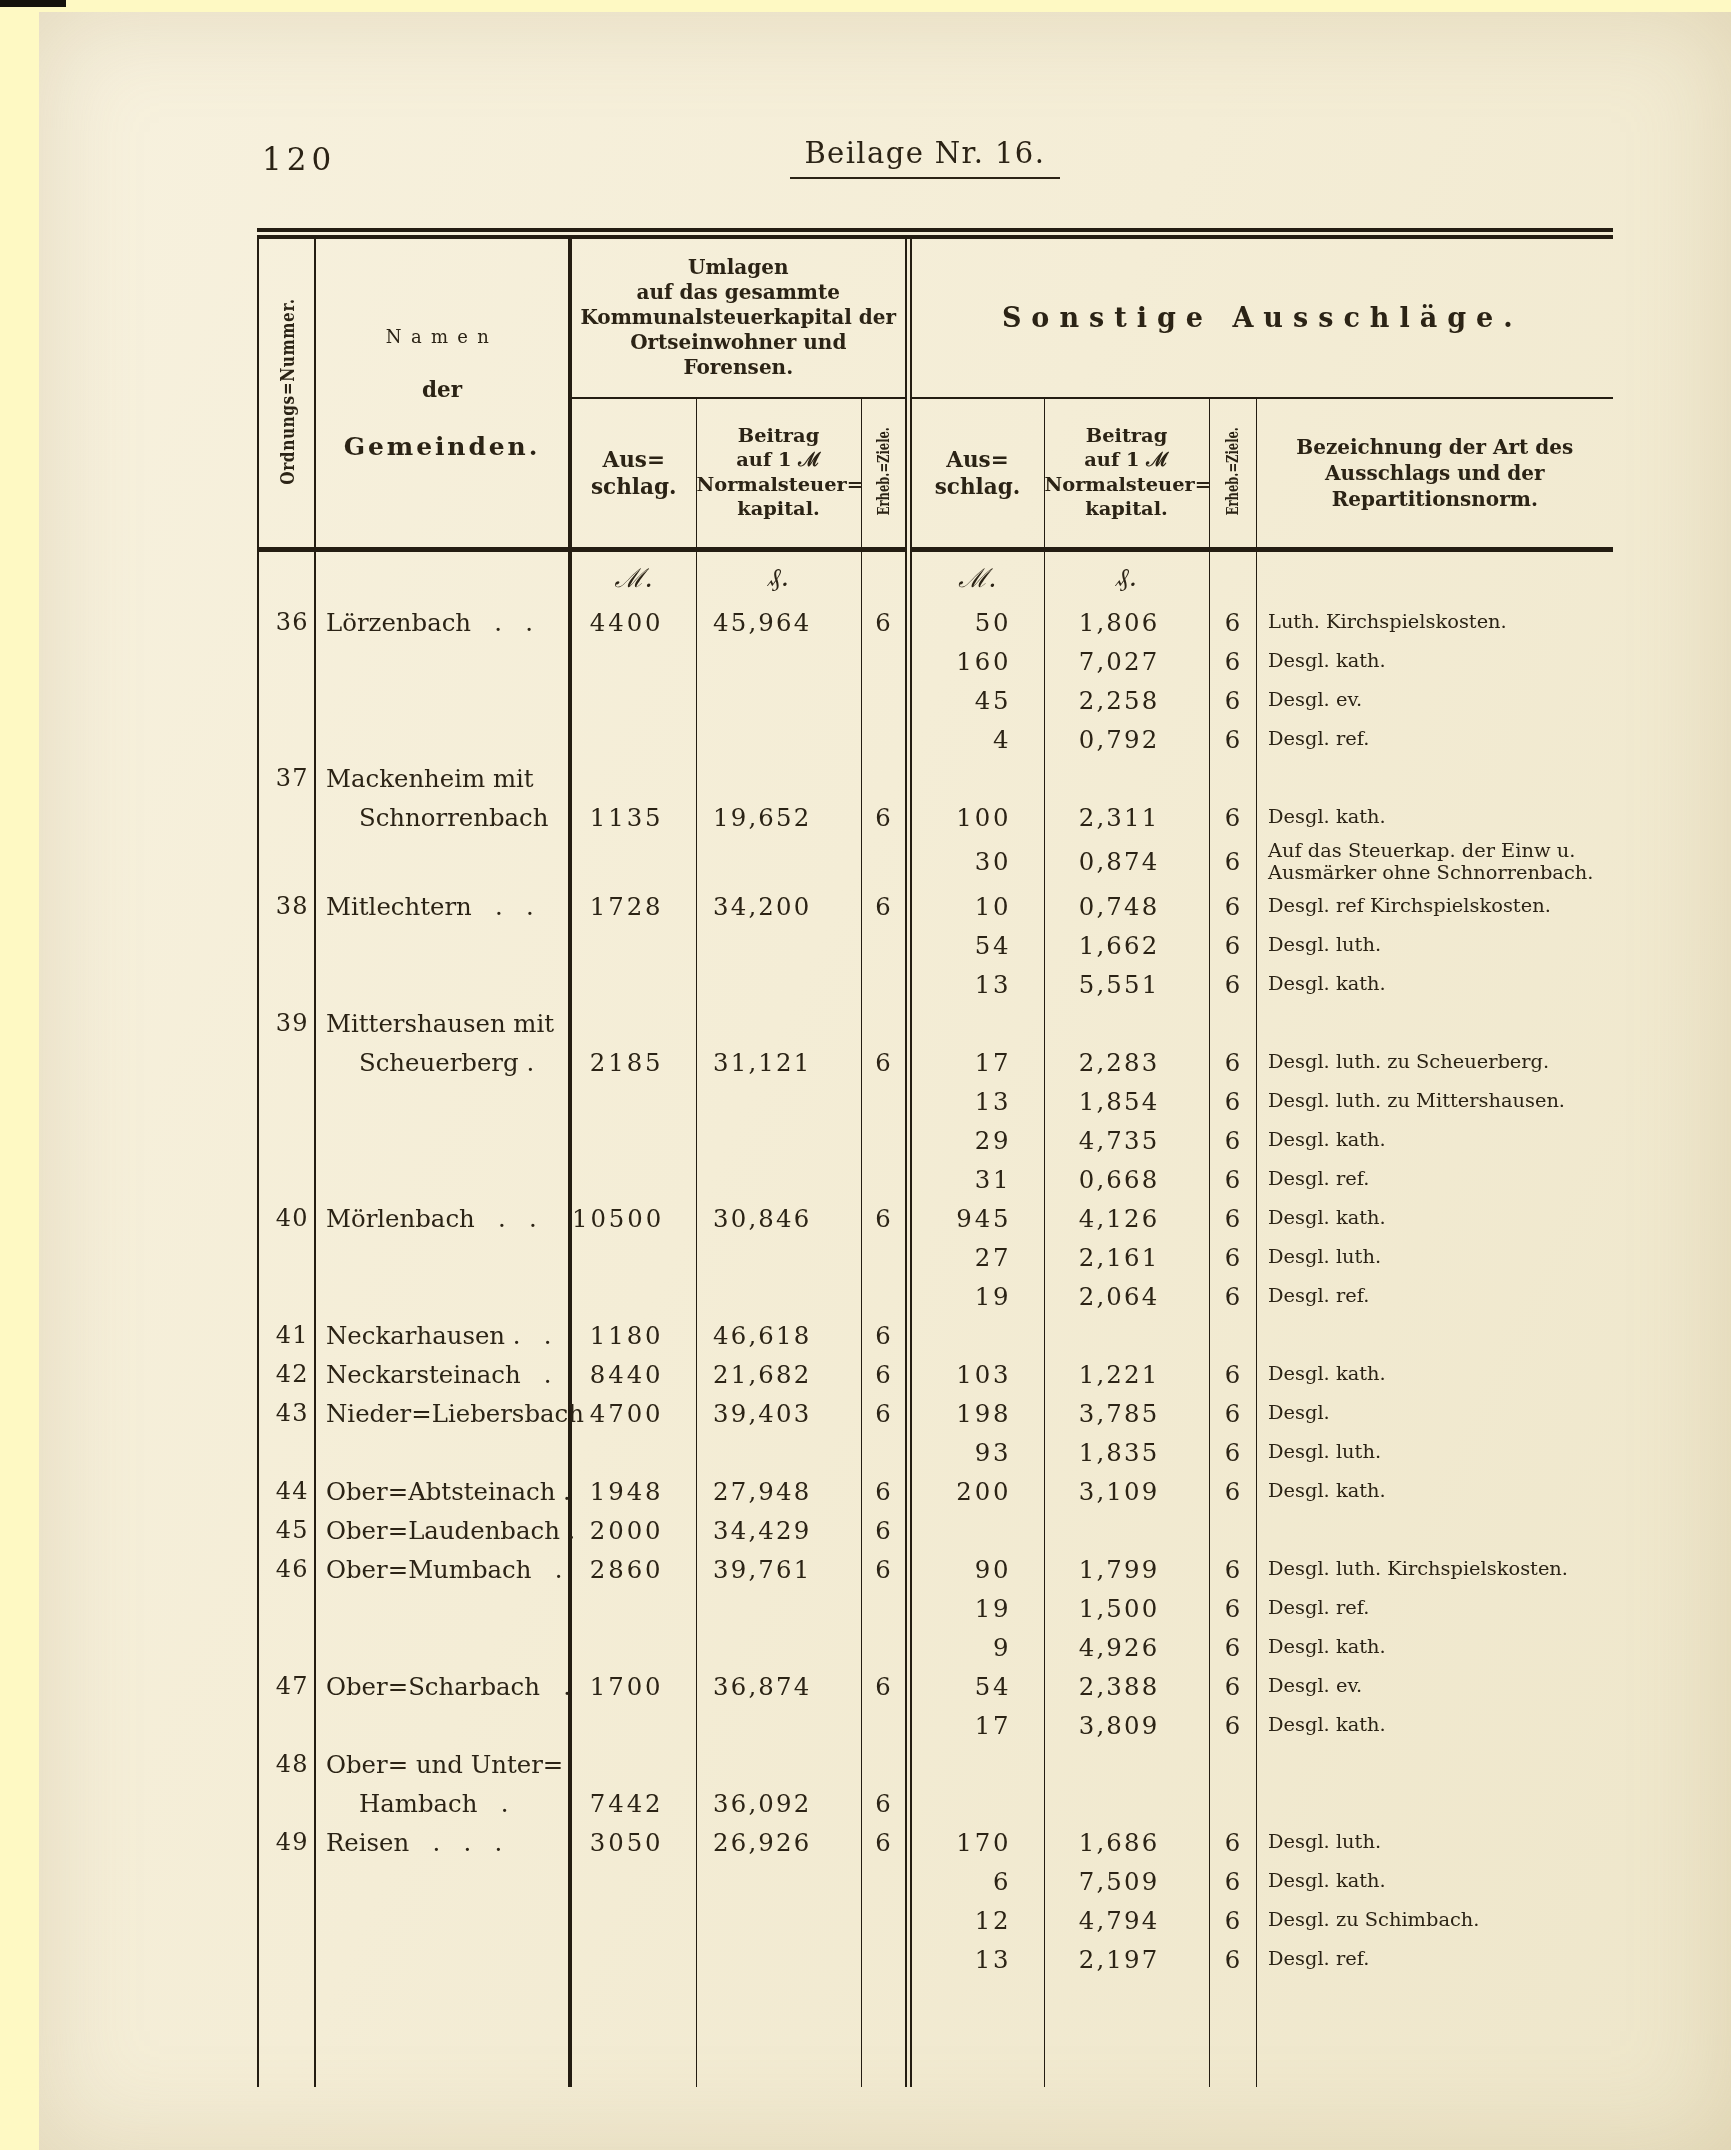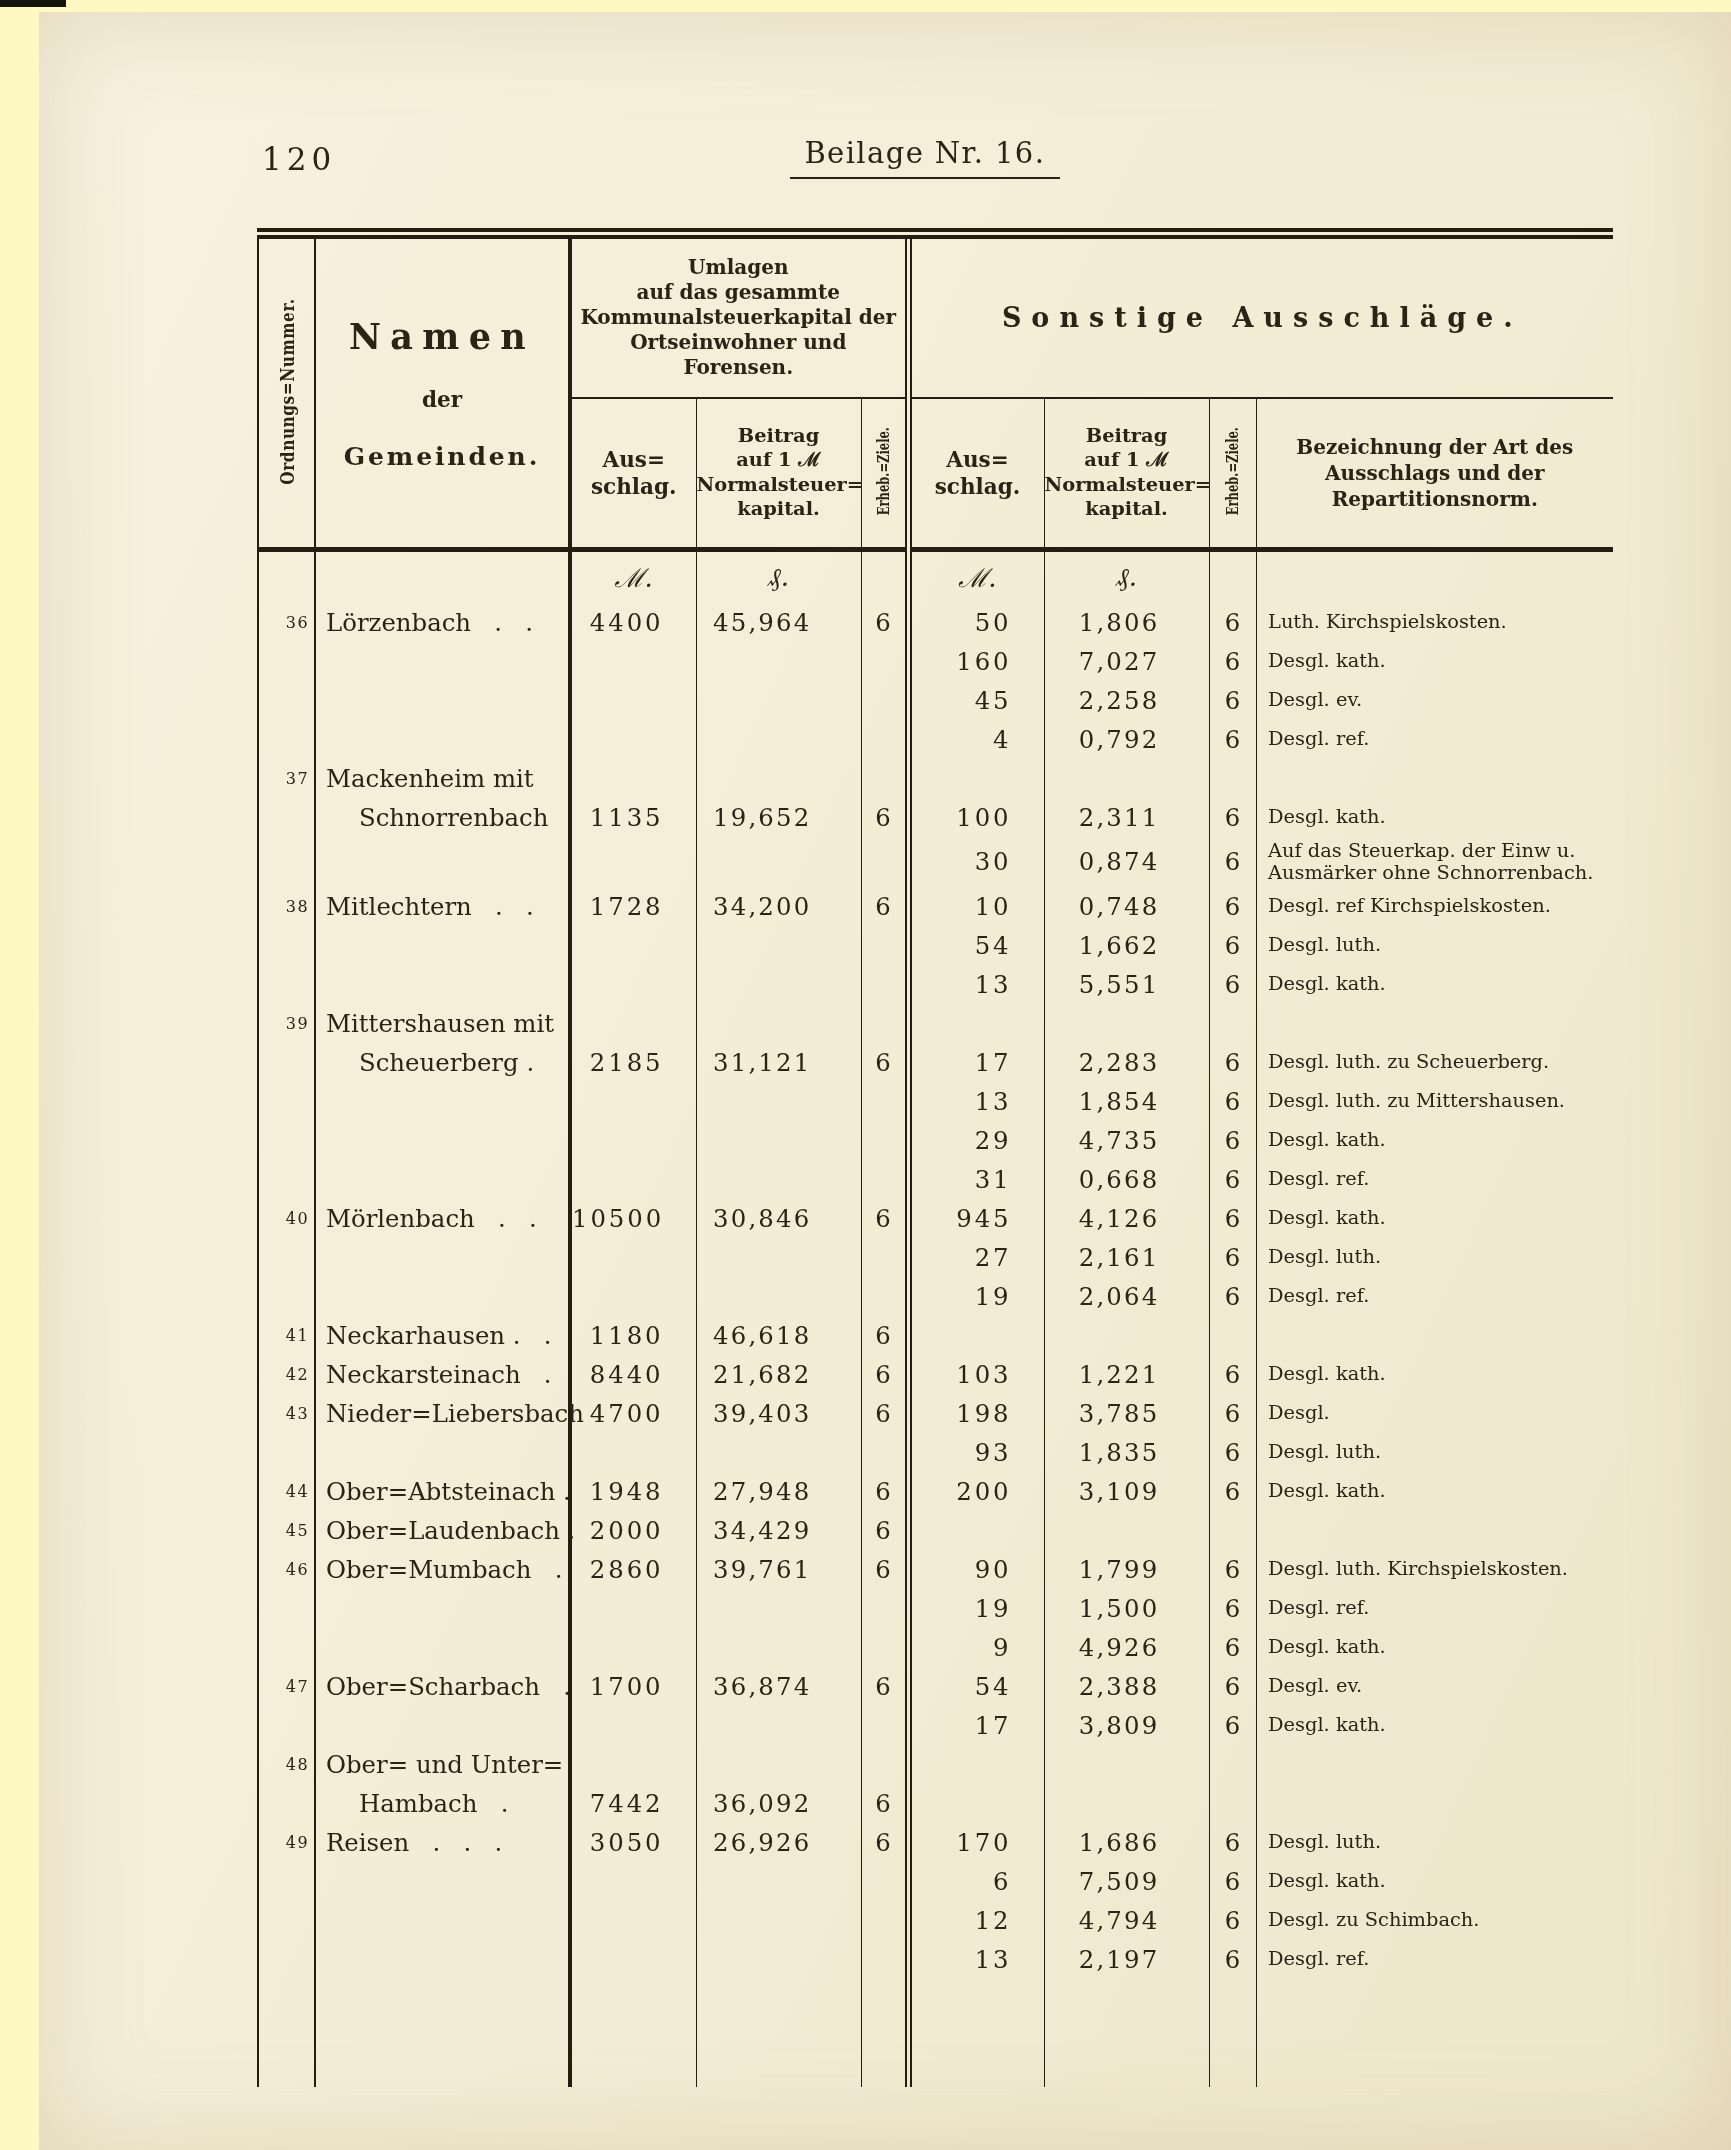--- a/index.html
+++ b/index.html
@@ -36,37 +36,37 @@
   th.h-beitrag{border-right:1.4px solid #241d12;}
   th.h-beitrag2{border-right:1.4px solid #241d12;}
   th.h-erheb{border-right:7.2px double #241d12;}
   th.h-erheb2{border-right:1.4px solid #241d12;}
   th.h-bez{font-size:20px;line-height:26px;white-space:pre-line;font-weight:bold;}
 
   .vtext{writing-mode:vertical-rl;display:inline-block;white-space:nowrap;}
   .vt-ord{font-size:18.7px;letter-spacing:0.7px;transform:rotate(180deg) scaleY(.82);font-weight:bold;}
   .vt-erheb{font-size:16px;transform:rotate(180deg) scaleY(.72);font-weight:bold;}
 
-  .namen-1{font-size:35px;font-weight:bold;letter-spacing:9.3px;margin-bottom:30px;}
+  .namen-1{font-size:18px;font-weight:normal;letter-spacing:9.3px;margin-bottom:30px;}
   .namen-2{font-size:21.5px;margin-bottom:30px;font-weight:bold;}
   .namen-3{font-size:25px;font-weight:bold;letter-spacing:2.9px;}
 
   
   tbody td:nth-child(1){border-left:2.2px solid #241d12;border-right:2.2px solid #241d12;}
   tbody td:nth-child(2){border-right:4.3px solid #241d12;margin-left:29px;}
   tbody td:nth-child(3),tbody td:nth-child(4){border-right:1.4px solid #241d12;}
   tbody td:nth-child(5){border-right:7.2px double #241d12;}
   tbody td:nth-child(6),tbody td:nth-child(7),tbody td:nth-child(8){border-right:1.4px solid #241d12;}
 
   tr.units-row{height:53px;}
   tr.units-row td{font-style:italic;font-size:26px;text-align:center;padding:0;}
 
   tr.data-row{height:39px;}
   tr.data-row.tall{height:50px;}
-  td.num{text-align:right;padding-right:5px;font-size:16px;letter-spacing:1.4px;}
+  td.num{text-align:right;padding-right:5px;font-size:24px;letter-spacing:1.4px;}
   td.name{font-size:24.4px;padding-left:10px;white-space:pre;}
   td.name.indent{padding-left:43px;}
   td.aus,td.aus2{text-align:right;padding-right:32px;font-size:24.4px;letter-spacing:2.9px;}
   td.beitrag,td.beitrag2{text-align:right;padding-right:49px;font-size:24.4px;letter-spacing:2.2px;}
   td.erheb,td.erheb2{text-align:center;font-size:24.4px;}
   td.bez{font-size:19.4px;padding-left:11.5px;line-height:22px;white-space:pre-line;}
   tr.filler-row{height:108px;}
 </style>
 </head>
 <body>

